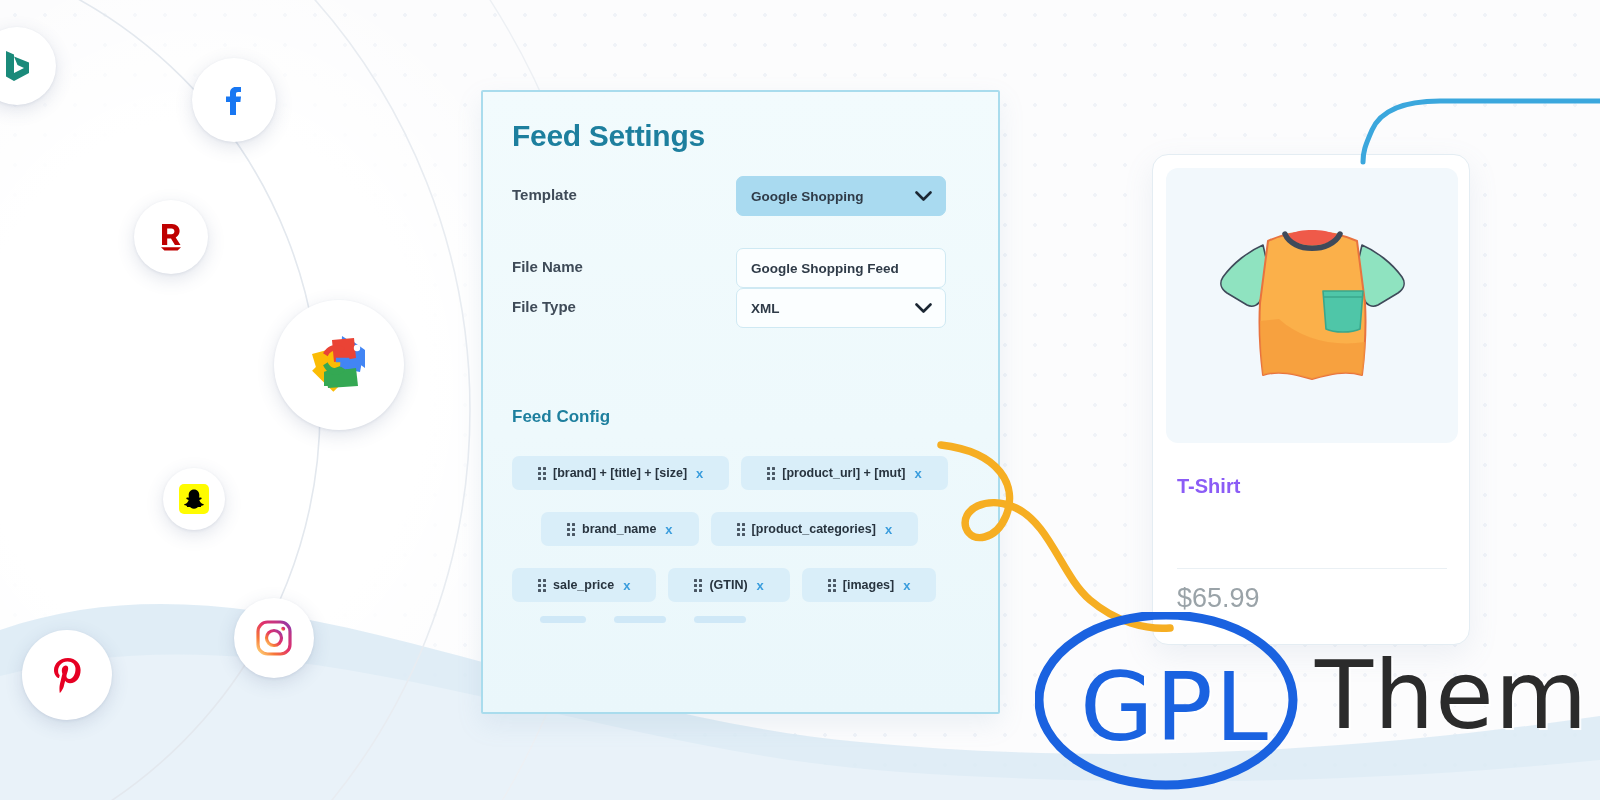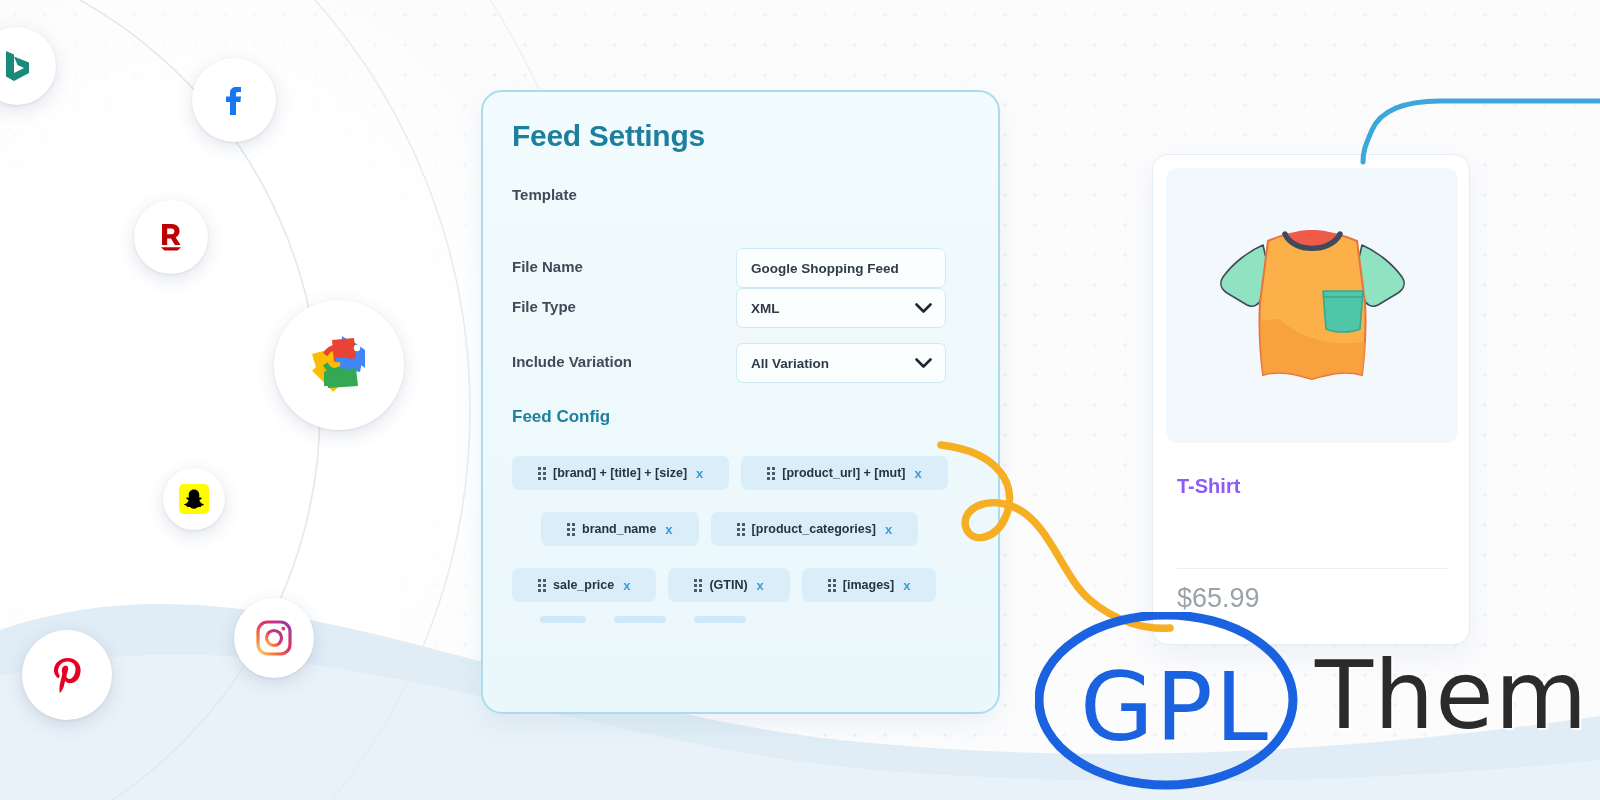--- a/index.html
+++ b/index.html
@@ -46,21 +46,21 @@
     display: flex; align-items: center; justify-content: center;
   }
 
   
   .feed-card {
     position: absolute;
     left: 481px; top: 90px;
     width: 519px; height: 624px;
     background: linear-gradient(180deg,#f2fbfd 0%, #eef9fc 55%, #eaf7fb 100%);
     border: 2px solid #a9dced;
-    border-radius: 21px;
+    border-radius: 2px;
     box-shadow: 0 10px 26px rgba(120,160,190,.13);
     overflow: hidden;
   }
   .feed-title {
     position: absolute; left: 29px; top: 27px;
     font-size: 30px; font-weight: 700; letter-spacing: -.3px;
     color: #1d7f9e;
   }
   .form-row { position: absolute; left: 29px; width: 462px; height: 40px; }
   .form-label {
@@ -264,48 +264,45 @@
       <path d="M26,8 C17.4,8 12,13.9 12,20.2 C12,23.2 13.6,26.8 16.3,28 C16.7,28.2 17,28.1 17.1,27.7 C17.2,27.4 17.5,26.2 17.6,25.8 C17.7,25.4 17.7,25.2 17.4,24.8 C16.6,23.9 16.1,22.6 16.1,20.9 C16.1,16.1 19.7,11.5 25.4,11.5 C30.5,11.5 33.5,14.6 33.5,18.8 C33.5,24.3 31.1,28.9 27.5,28.9 C25.5,28.9 24,27.3 24.5,25.2 C25.1,22.8 26.2,20.2 26.2,18.4 C26.2,16.8 25.3,15.5 23.6,15.5 C21.5,15.5 19.8,17.7 19.8,20.6 C19.8,22.5 20.4,23.7 20.4,23.7 C20.4,23.7 18.2,33 17.8,34.7 C17.1,38.1 17.7,42.3 17.8,42.7 C17.8,42.9 18.1,43 18.2,42.8 C18.4,42.6 21.1,39.3 21.9,36 C22.1,35.1 23.2,30.8 23.2,30.8 C23.9,32.1 25.9,33.2 28,33.2 C34.3,33.2 38.6,27.5 38.6,19.9 C38.6,14.1 33.7,8 26,8 Z" fill="#E60023"></path>
     </svg>
   </div>
 
   <div class="feed-card">
 
     <div class="feed-title">Feed Settings</div>
 
     <div class="form-row" style="top:84px;">
       <div class="form-label">Template</div>
+      <div class="field filled">
+        <span>Google Shopping</span>
+        <svg class="chev" width="17" height="11" viewBox="0 0 17 11">
+          <path d="M1.5,2 L8.5,9 L15.5,2" fill="none" stroke="#1b2733" stroke-width="2.6" stroke-linecap="round" stroke-linejoin="round"></path>
+        </svg>
+      </div>
     </div>
 
     <div class="form-row" style="top:156px;">
       <div class="form-label">File Name</div>
       <div class="field white">
         <span>Google Shopping Feed</span>
       </div>
     </div>
 
     <div class="form-row" style="top:196px;">
       <div class="form-label">File Type</div>
       <div class="field white">
         <span>XML</span>
         <svg class="chev" width="17" height="11" viewBox="0 0 17 11">
           <path d="M1.5,2 L8.5,9 L15.5,2" fill="none" stroke="#1b2733" stroke-width="2.6" stroke-linecap="round" stroke-linejoin="round"></path>
         </svg>
       </div>
     </div>
 
-    <div class="form-row" style="top:251px;">
-      <div class="form-label">Include Variation</div>
-      <div class="field white">
-        <span>All Variation</span>
-        <svg class="chev" width="17" height="11" viewBox="0 0 17 11">
-          <path d="M1.5,2 L8.5,9 L15.5,2" fill="none" stroke="#1b2733" stroke-width="2.6" stroke-linecap="round" stroke-linejoin="round"></path>
-        </svg>
-      </div>
-    </div>
 
     <div class="feed-config-label">Feed Config</div>
 
     <div class="chips-area">
 
 
       <div style="height:16px"></div>
 
       <div class="chip-row">
         <div class="chip">

